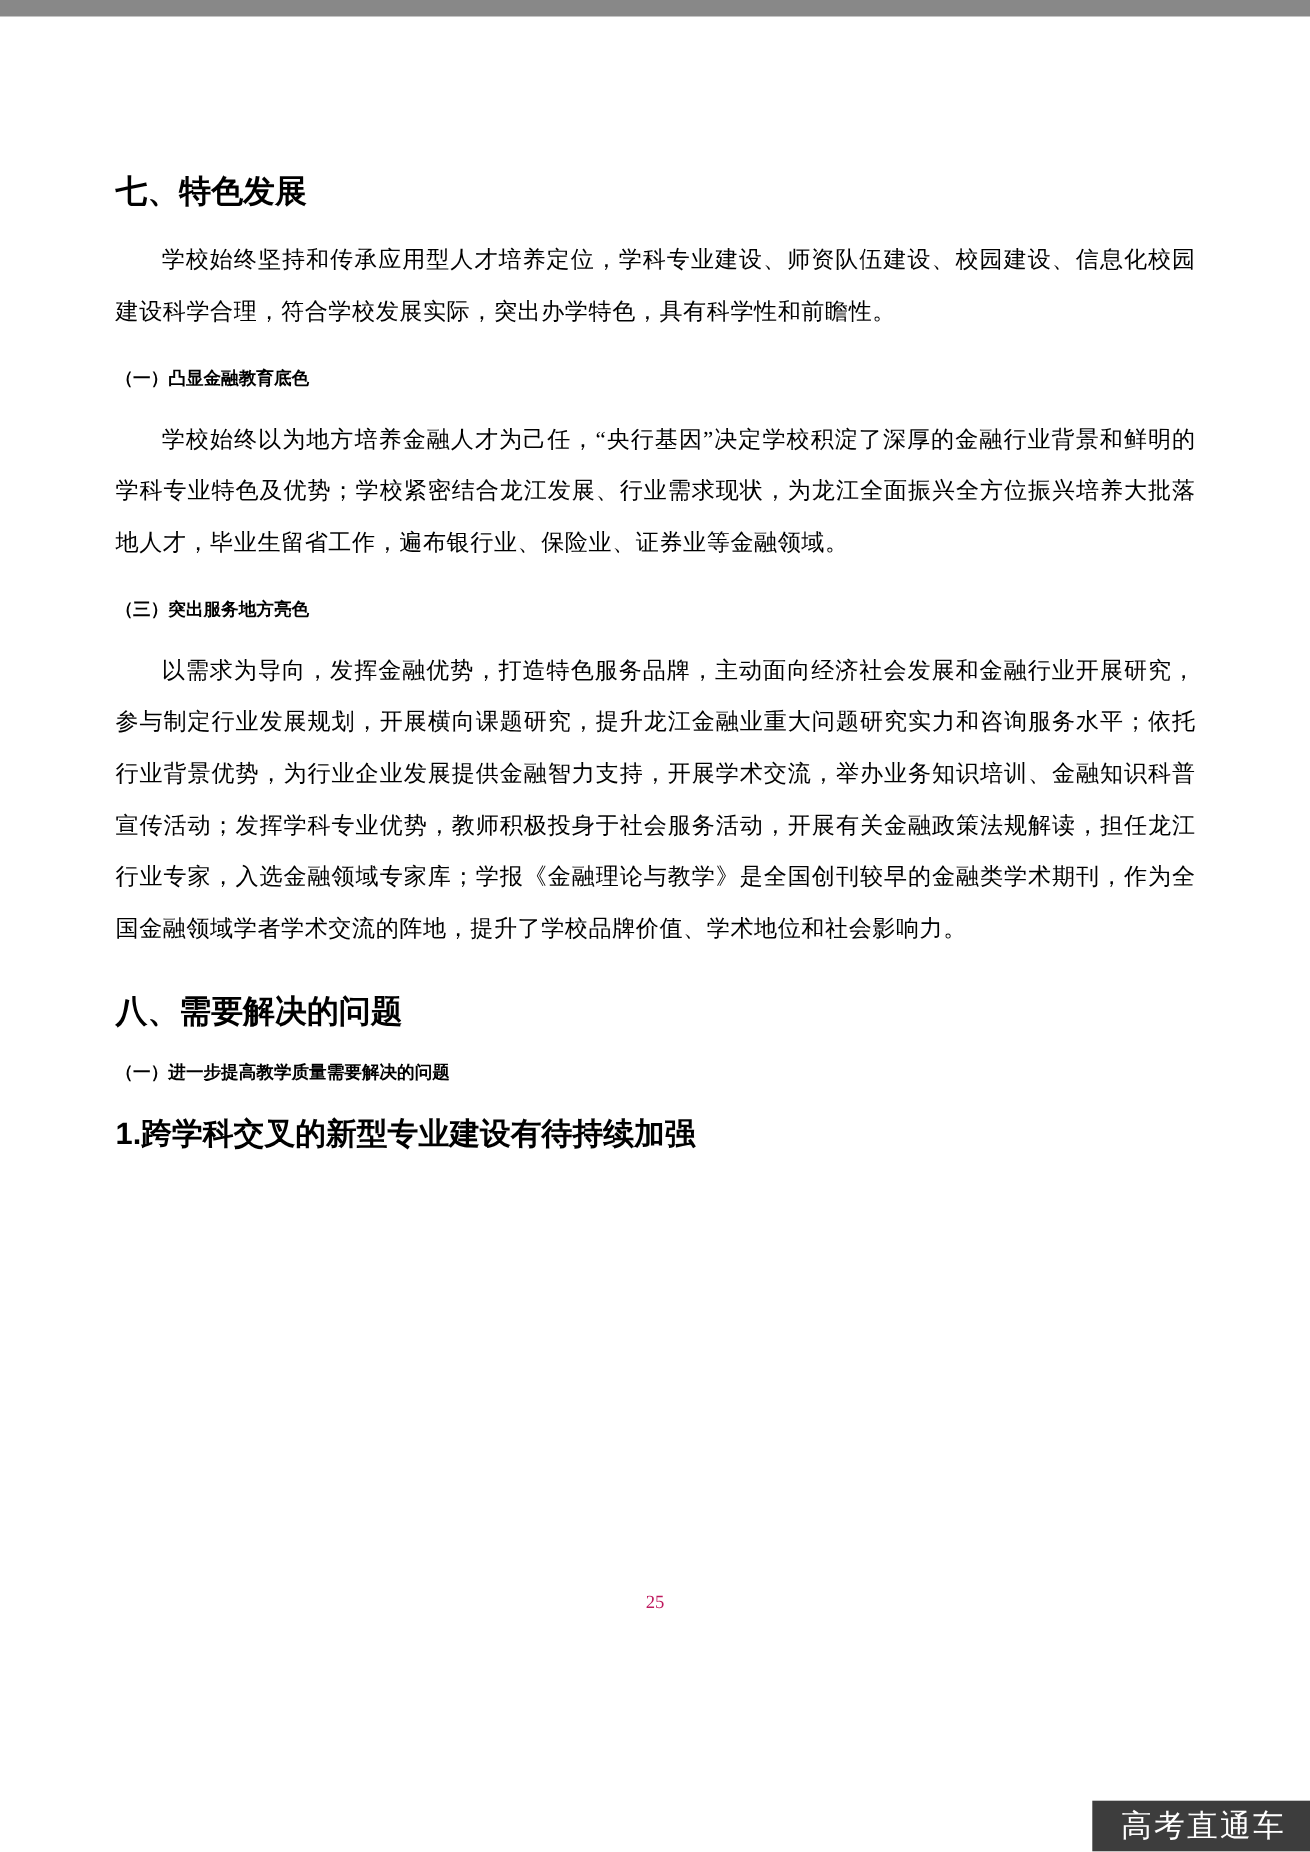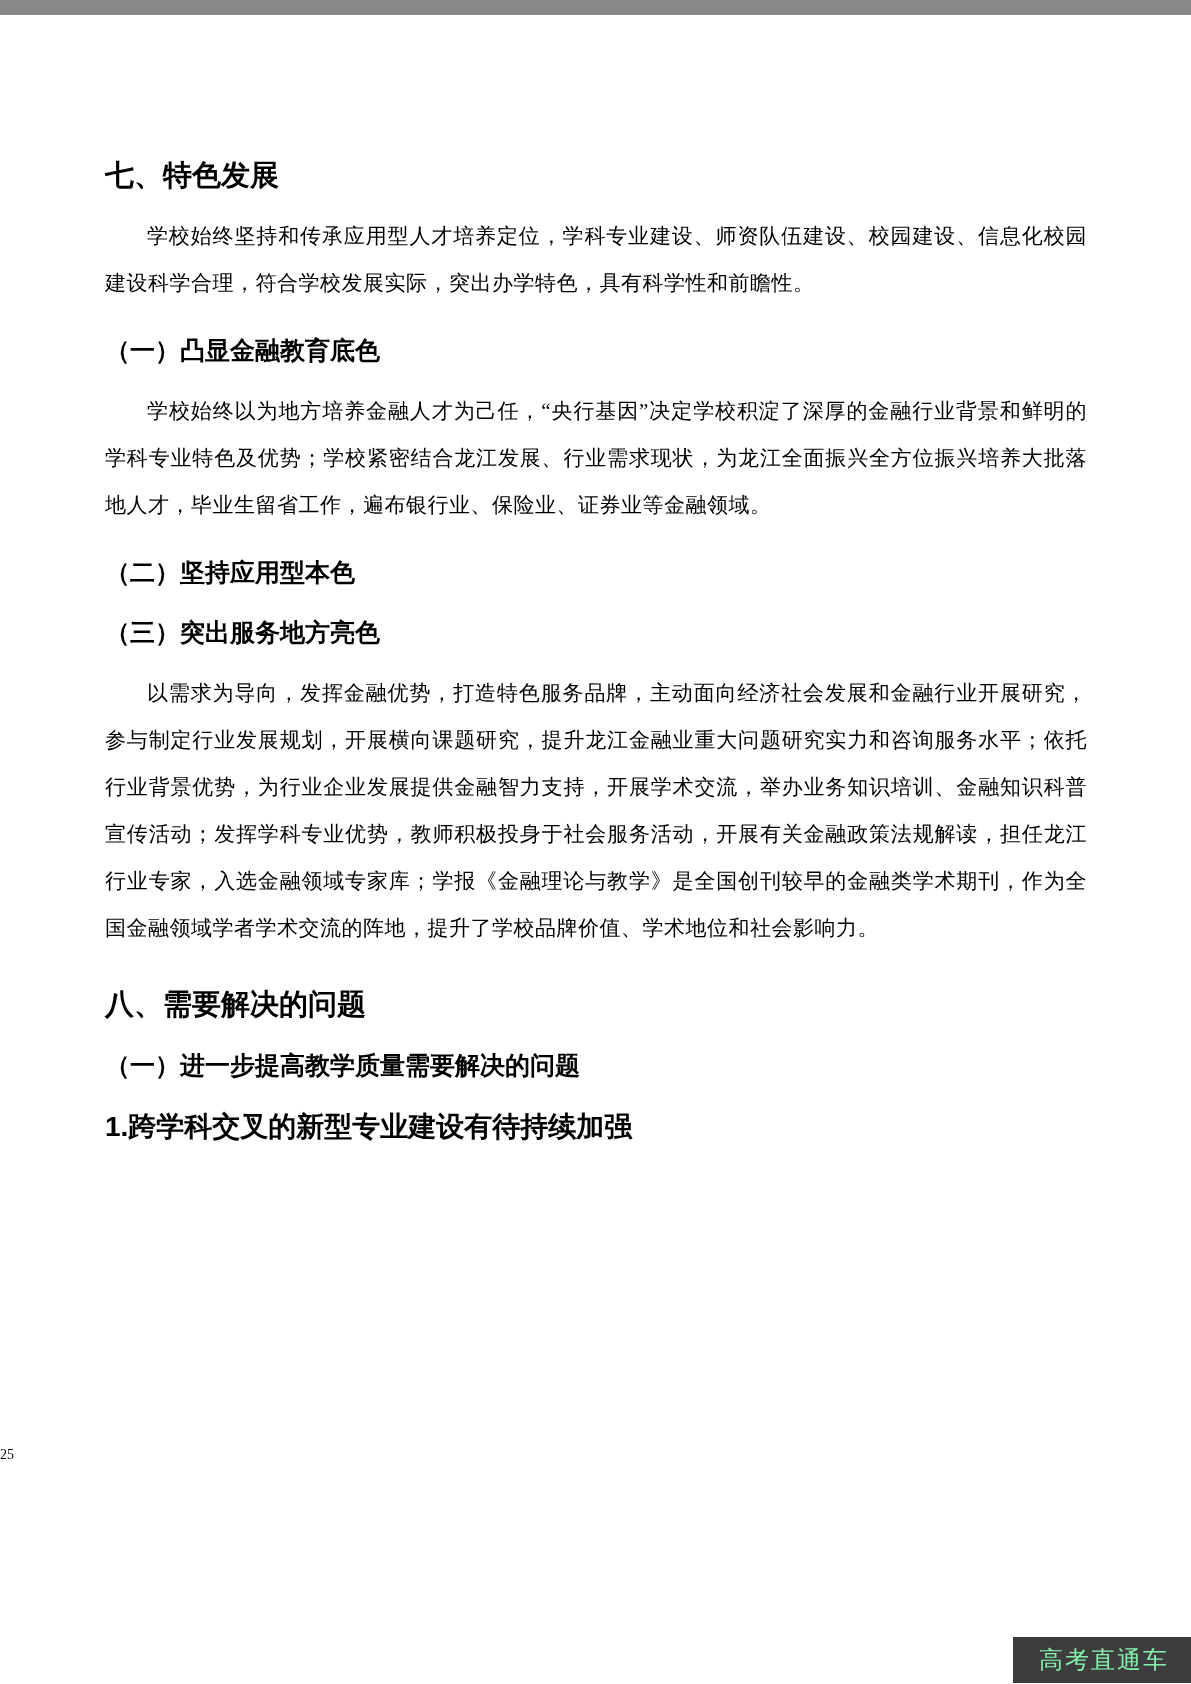--- a/index.html
+++ b/index.html
@@ -29,23 +29,23 @@
     line-height: 1.25;
     margin: 0 0 20px 0;
   }
   .content h1.first {
     margin-top: 142px;
   }
   .content h1.section8 {
     margin-top: 34px;
   }
   .content h2 {
-    font-family: Liberation Serif, serif;
+    font-family: Liberation Mono, monospace;
     font-weight: 700;
-    font-size: 25px;
+    font-size: 16px;
     line-height: 1.3;
     margin: 28px 0 20px 0;
   }
   .content h3 {
     font-family: "Liberation Sans", "DejaVu Sans", sans-serif;
     font-weight: 700;
     font-size: 28px;
     line-height: 1.4;
     margin: 24px 0 10px 0;
   }
@@ -55,52 +55,52 @@
     letter-spacing: 0.5px;
     text-align: justify;
     text-indent: 2em;
     margin: 0;
   }
   .page-number {
     position: absolute;
     left: 0;
     width: 100%;
     top: 1432px;
-    font-size: 14px;
-    color: #000000;
+    text-align: center;
+    font-size: 17px;
+    color: #be185d;
   }
   .watermark {
     position: absolute;
     right: 0;
     bottom: 16px;
     background: #3d3d3d;
-    color: #86efac;
+    color: #ffffff;
     font-family: "Liberation Sans", "DejaVu Sans", sans-serif;
-    font-size: 24px;
+    font-size: 28px;
     line-height: 46px;
     padding: 0 22px 0 26px;
     letter-spacing: 2px;
   }
 </style>
 </head>
 <body>
 
 <div class="page">
 
   <main class="content">
 
     <h1 class="first">七、特色发展</h1>
 
     <p>学校始终坚持和传承应用型人才培养定位，学科专业建设、师资队伍建设、校园建设、信息化校园建设科学合理，符合学校发展实际，突出办学特色，具有科学性和前瞻性。</p>
 
     <h2>（一）凸显金融教育底色</h2>
 
     <p>学校始终以为地方培养金融人才为己任，“央行基因”决定学校积淀了深厚的金融行业背景和鲜明的学科专业特色及优势；学校紧密结合龙江发展、行业需求现状，为龙江全面振兴全方位振兴培养大批落地人才，毕业生留省工作，遍布银行业、保险业、证券业等金融领域。</p>
 
-    <h2>（二）坚持应用型本色</h2>
 
 
     <h2>（三）突出服务地方亮色</h2>
 
     <p>以需求为导向，发挥金融优势，打造特色服务品牌，主动面向经济社会发展和金融行业开展研究，参与制定行业发展规划，开展横向课题研究，提升龙江金融业重大问题研究实力和咨询服务水平；依托行业背景优势，为行业企业发展提供金融智力支持，开展学术交流，举办业务知识培训、金融知识科普宣传活动；发挥学科专业优势，教师积极投身于社会服务活动，开展有关金融政策法规解读，担任龙江行业专家，入选金融领域专家库；学报《金融理论与教学》是全国创刊较早的金融类学术期刊，作为全国金融领域学者学术交流的阵地，提升了学校品牌价值、学术地位和社会影响力。</p>
 
     <h1 class="section8">八、需要解决的问题</h1>
 
     <h2>（一）进一步提高教学质量需要解决的问题</h2>
 

